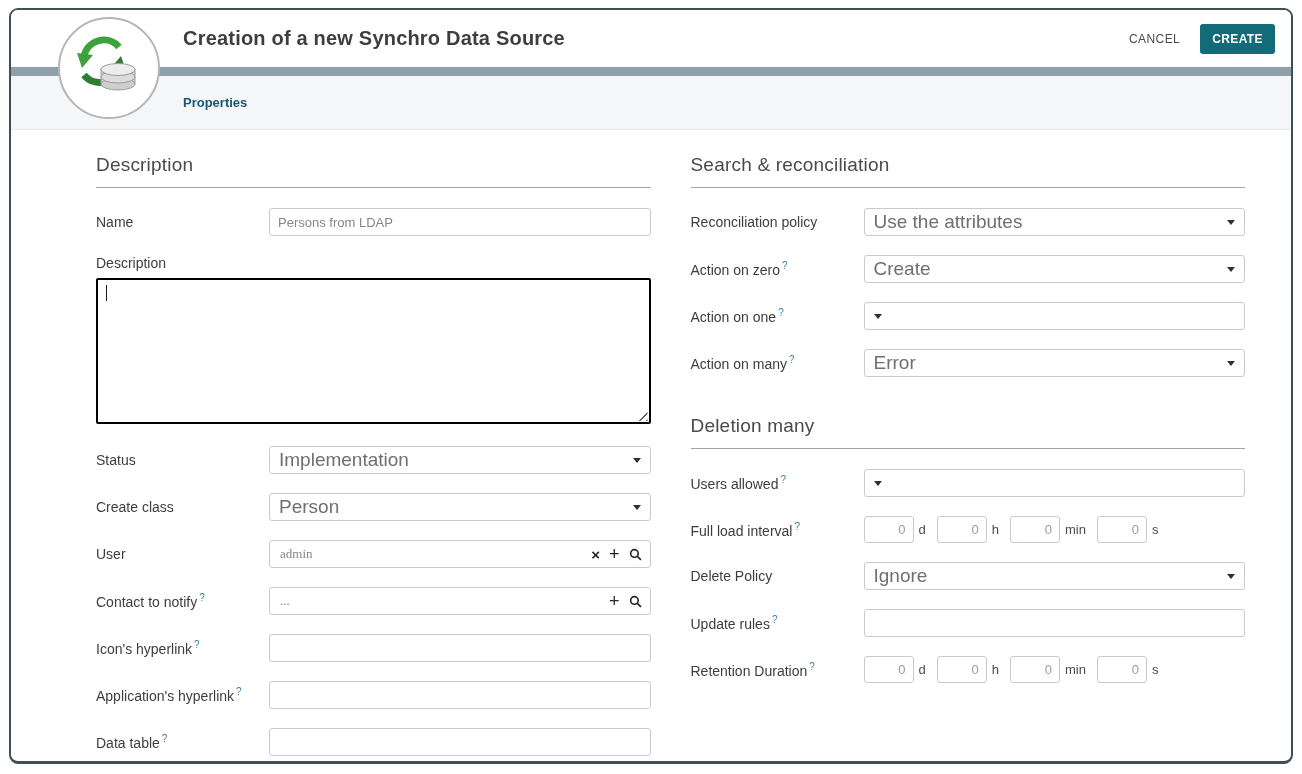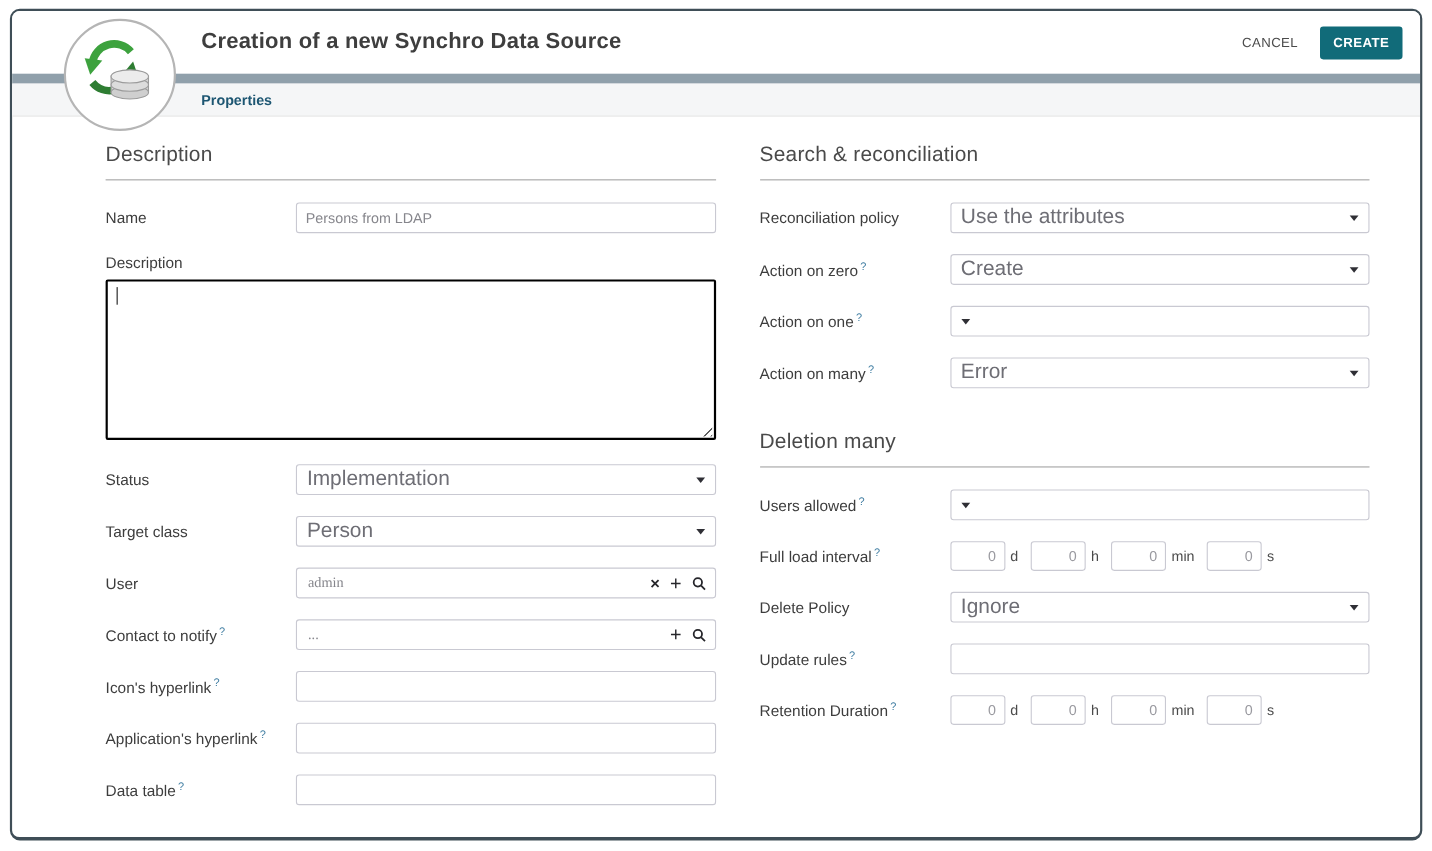--- a/index.html
+++ b/index.html
@@ -53,21 +53,21 @@
     letter-spacing: .4px;
     padding: 8px 12px;
     border-radius: 3px;
     cursor: pointer;
     font-family: inherit;
   }
 
   .slate-bar { height: 9px; background: #90a0ab; }
 
   .tabbar {
-    height: 30px;
+    height: 54px;
     background: #f5f6f7;
     border-bottom: 1px solid #e7e7e7;
     display: flex;
     align-items: center;
     padding-left: 172px;
   }
   .tab {
     font-size: 13px;
     font-weight: 700;
     color: #1d5672;
@@ -231,21 +231,21 @@
 
       <div class="row">
         <label class="flabel"><span>Status</span></label>
         <div class="select">
           <span class="sel-val">Implementation</span>
           <span class="caret"></span>
         </div>
       </div>
 
       <div class="row">
-        <label class="flabel"><span>Target class</span></label>
+        <label class="flabel"><span>Create class</span></label>
         <div class="select">
           <span class="sel-val">Person</span>
           <span class="caret"></span>
         </div>
       </div>
 
       <div class="row">
         <label class="flabel"><span>User</span></label>
         <div class="combo">
           <input class="combo-input" type="text" value="admin" style="">

